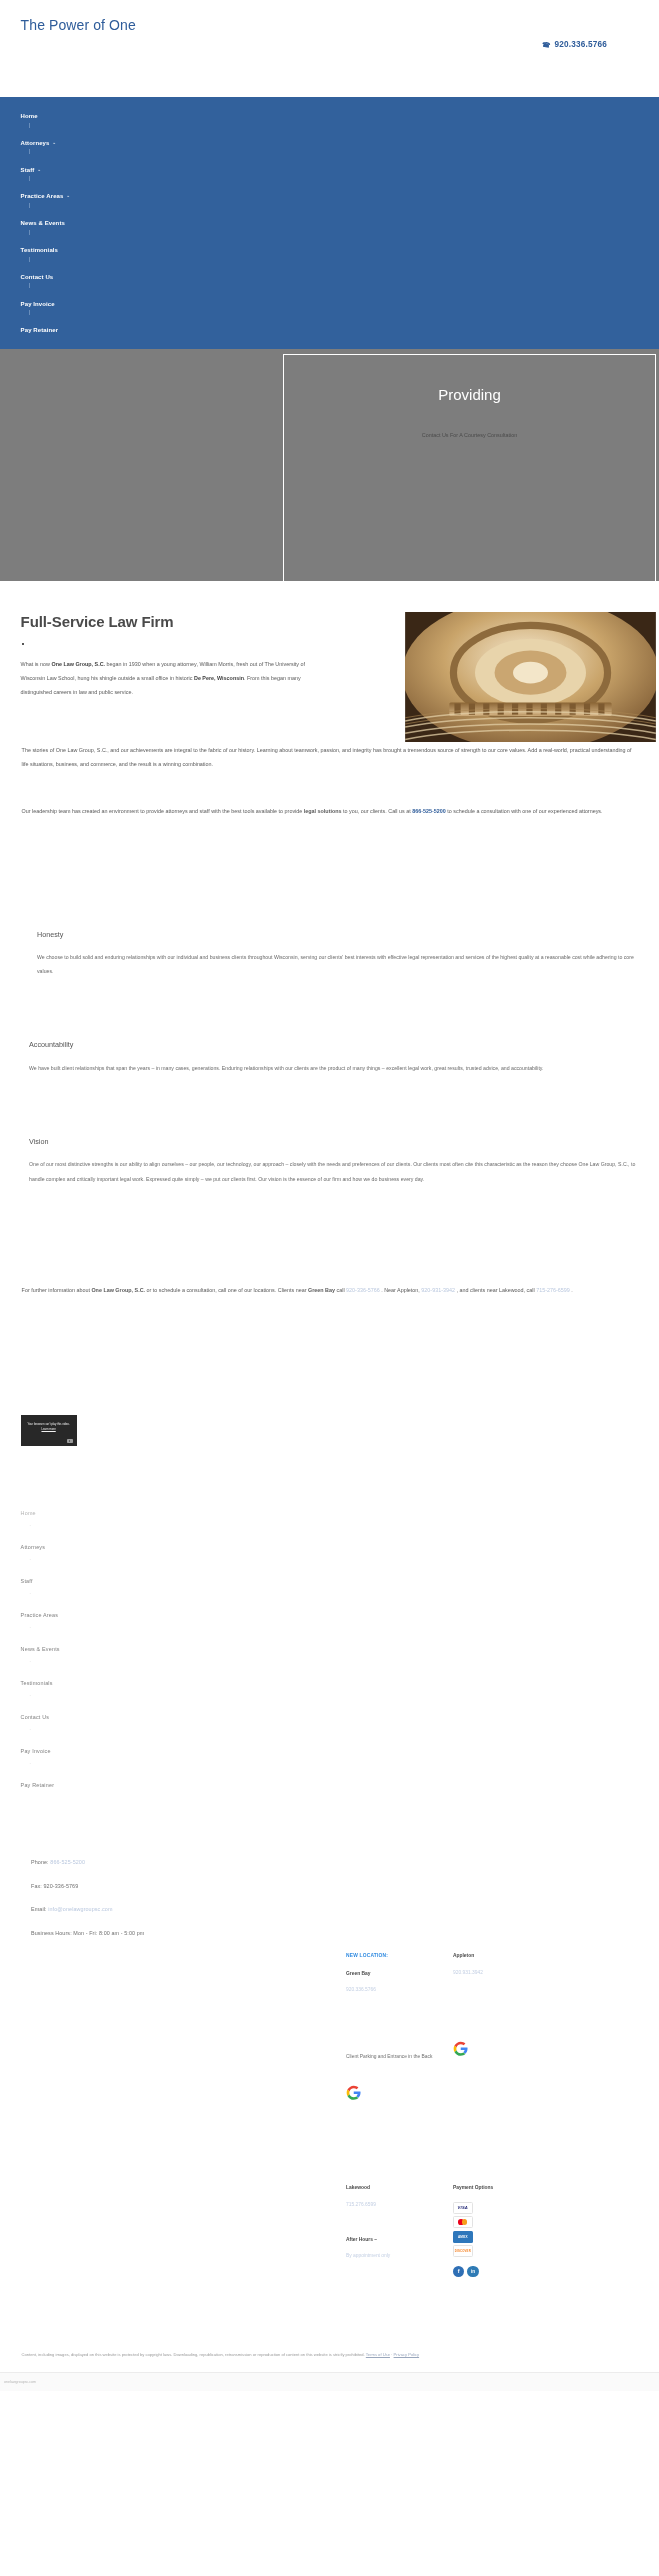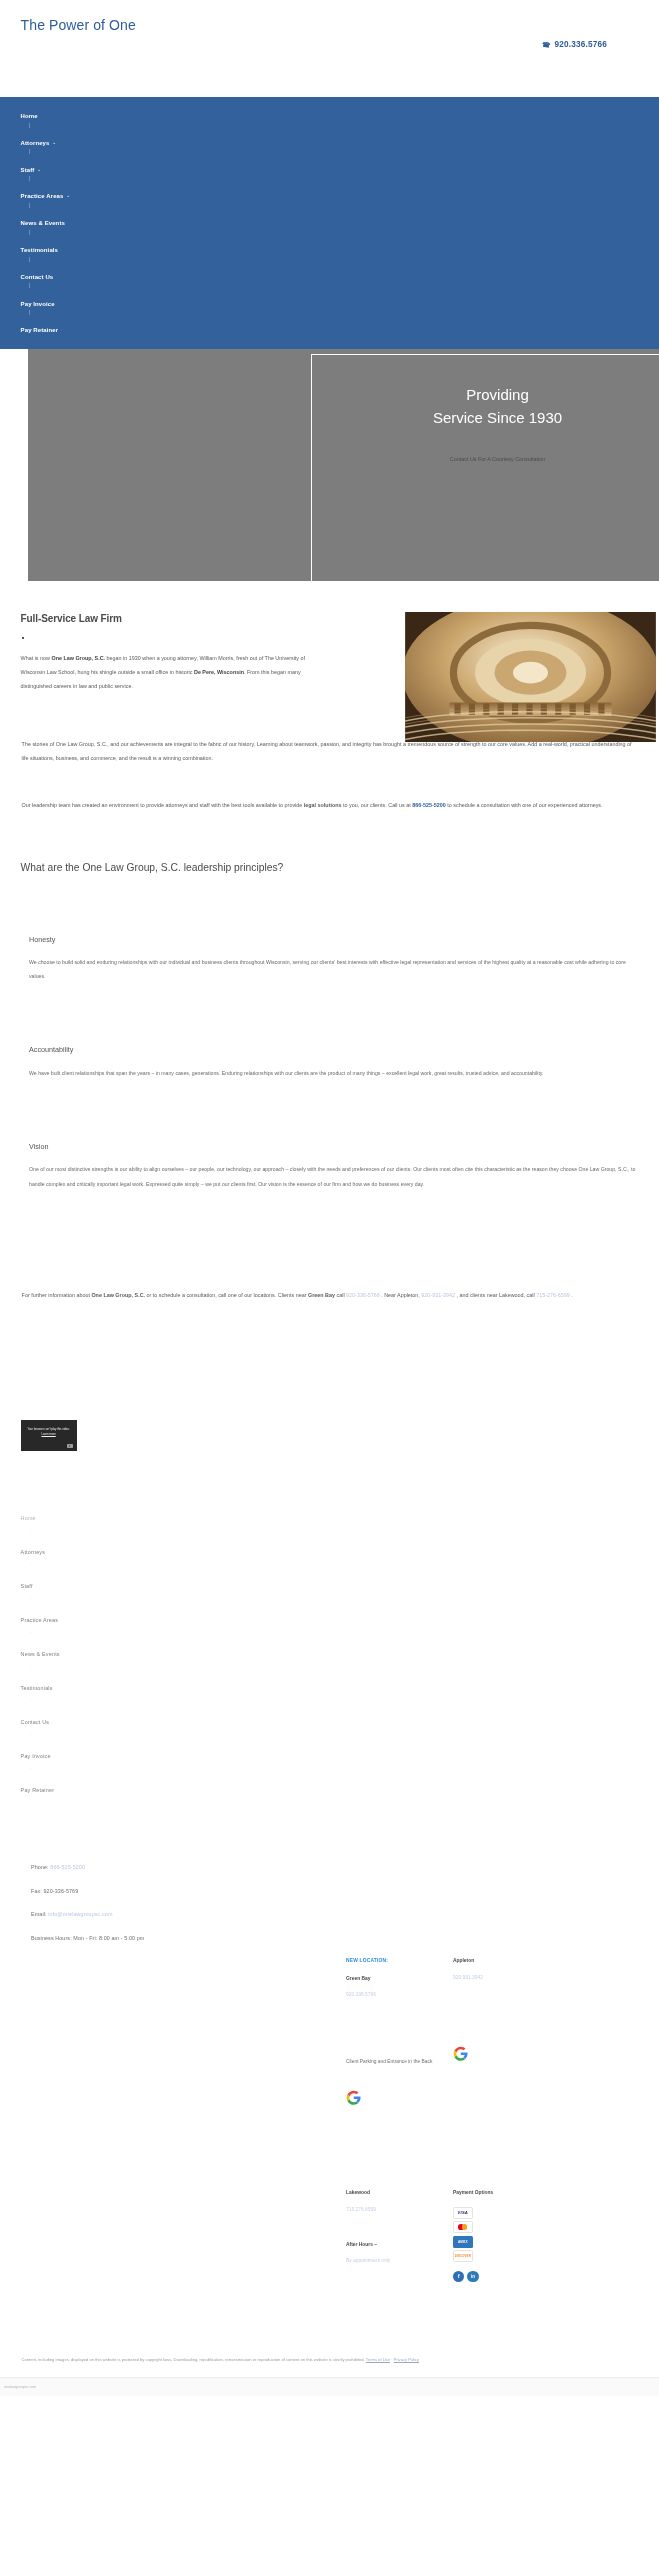--- a/index.html
+++ b/index.html
@@ -73,21 +73,20 @@
     padding-left: 29px;
     height: 19.6px;
     line-height: 11.3px;
   }
 
   
   .hero {
     position: relative;
     height: 232px;
     background: #7d7d7d;
-    margin-left: 28px;
   }
   .hero-box {
     position: absolute;
     left: 283px;
     top: 4.1px;
     width: 373px;
     height: 228px;
     border: 1.5px solid #ffffff;
   }
   .hero-inner {
@@ -103,21 +102,21 @@
   .hero-sub {
     margin-top: 26px;
     font-size: 5.4px;
     color: #4b4b4b;
   }
 
   
   .section-intro { padding: 32px 0 0 0; position: relative; }
   .intro-left { width: 330px; padding-left: 20.6px; }
   h2.h-title {
-    font-size: 10px;
+    font-size: 15px;
     color: #4a4a4a;
     font-weight: bold;
     letter-spacing: -0.1px;
   }
   .tiny-dot {
     width: 2.1px; height: 2.1px; background: #555;
     margin: 12.4px 0 0 1px;
   }
   p.body-txt {
     font-size: 5.4px;
@@ -149,21 +148,21 @@
 
   
   .principles { padding: 49px 0 0 0; }
   h2.q-title {
     font-size: 10.3px;
     font-weight: normal;
     color: #4a4a4a;
     padding-left: 20.6px;
   }
   .principle { padding: 62px 21.6px 0 29px; }
-  .principle:first-of-type { padding-top: 62px; }
+  .principle:first-of-type { padding-top: 62px; margin-left: 8px; }
   h3.p-title {
     font-size: 7.2px;
     font-weight: normal;
     color: #555;
     margin-bottom: 11.3px;
   }
   .principle p {
     font-size: 5.2px;
     line-height: 2.75;
     color: #6a6a6a;
@@ -369,21 +368,20 @@
   <a class="nav-item">
     <span>Pay Retainer</span>
   </a>
 </nav>
 
 <section class="hero">
   <div class="hero-box">
     <div class="hero-inner">
       <div class="hero-title">
         <div>Providing</div>
-        <div>Service Since 1930</div>
       </div>
       <div class="hero-sub">Contact Us For A Courtesy Consultation</div>
     </div>
   </div>
 </section>
 
 <section class="section-intro">
   <div class="intro-left">
     <h2 class="h-title">Full-Service Law Firm</h2>
     <div class="tiny-dot"></div>
@@ -436,21 +434,20 @@
         <path d="M0 218 C 120 194 360 194 488 218"></path>
       </g>
     </svg>
   </div>
 
   <div class="wide-para pad-top-84">The stories of One Law Group, S.C., and our achievements are integral to the fabric of our history. Learning about teamwork, passion, and integrity has brought a tremendous source of strength to our core values. Add a real-world, practical understanding of life situations, business, and commerce, and the result is a winning combination.</div>
   <div class="wide-para pad-top-64" id="p3"><span>Our leadership team has created an environment to provide attorneys and staff with the best tools available to provide </span><b>legal solutions</b><span> to you, our clients. Call us at </span><a class="link">866-525-5200</a><span> to schedule a consultation with one of our experienced attorneys.</span></div>
 </section>
 
 <section class="principles">
-  <h2 class="q-title">What are the One Law Group, S.C. leadership principles?</h2>
 
   <div class="principle">
     <h3 class="p-title">Honesty</h3>
     <p>We choose to build solid and enduring relationships with our individual and business clients throughout Wisconsin, serving our clients' best interests with effective legal representation and services of the highest quality at a reasonable cost while adhering to core values.</p>
   </div>
 
   <div class="principle">
     <h3 class="p-title">Accountability</h3>
     <p>We have built client relationships that span the years – in many cases, generations. Enduring relationships with our clients are the product of many things – excellent legal work, great results, trusted advice, and accountability.</p>
   </div>

